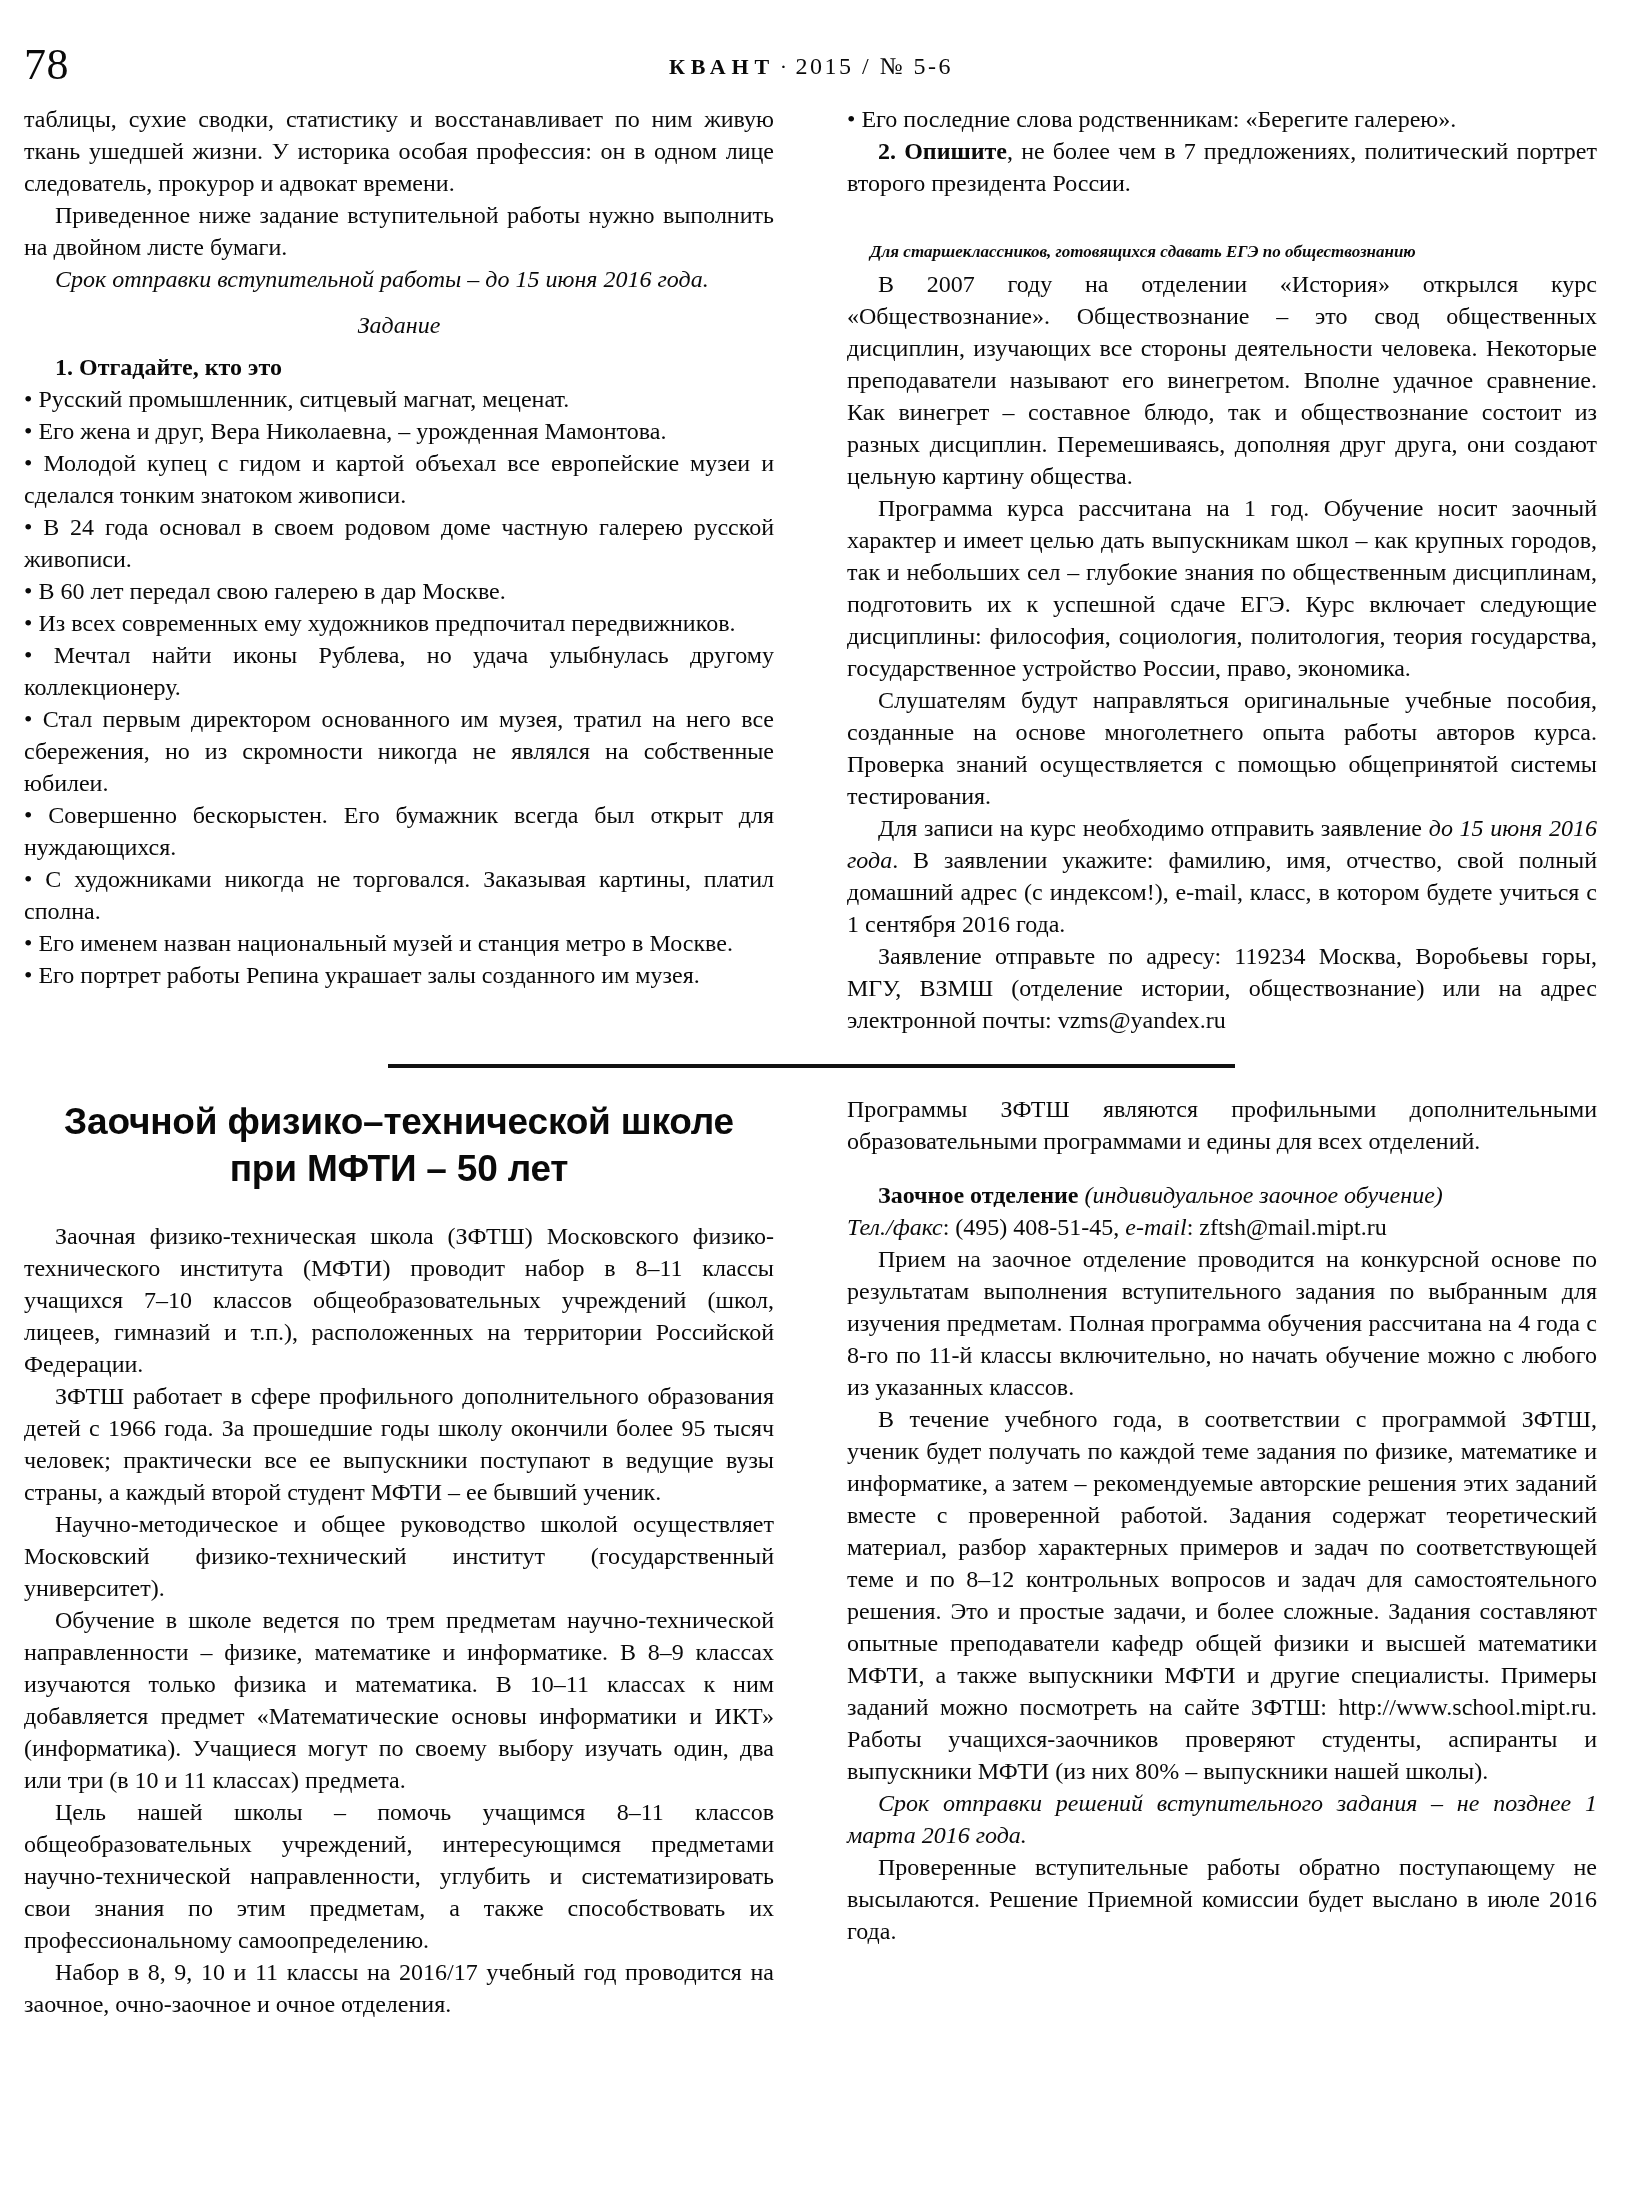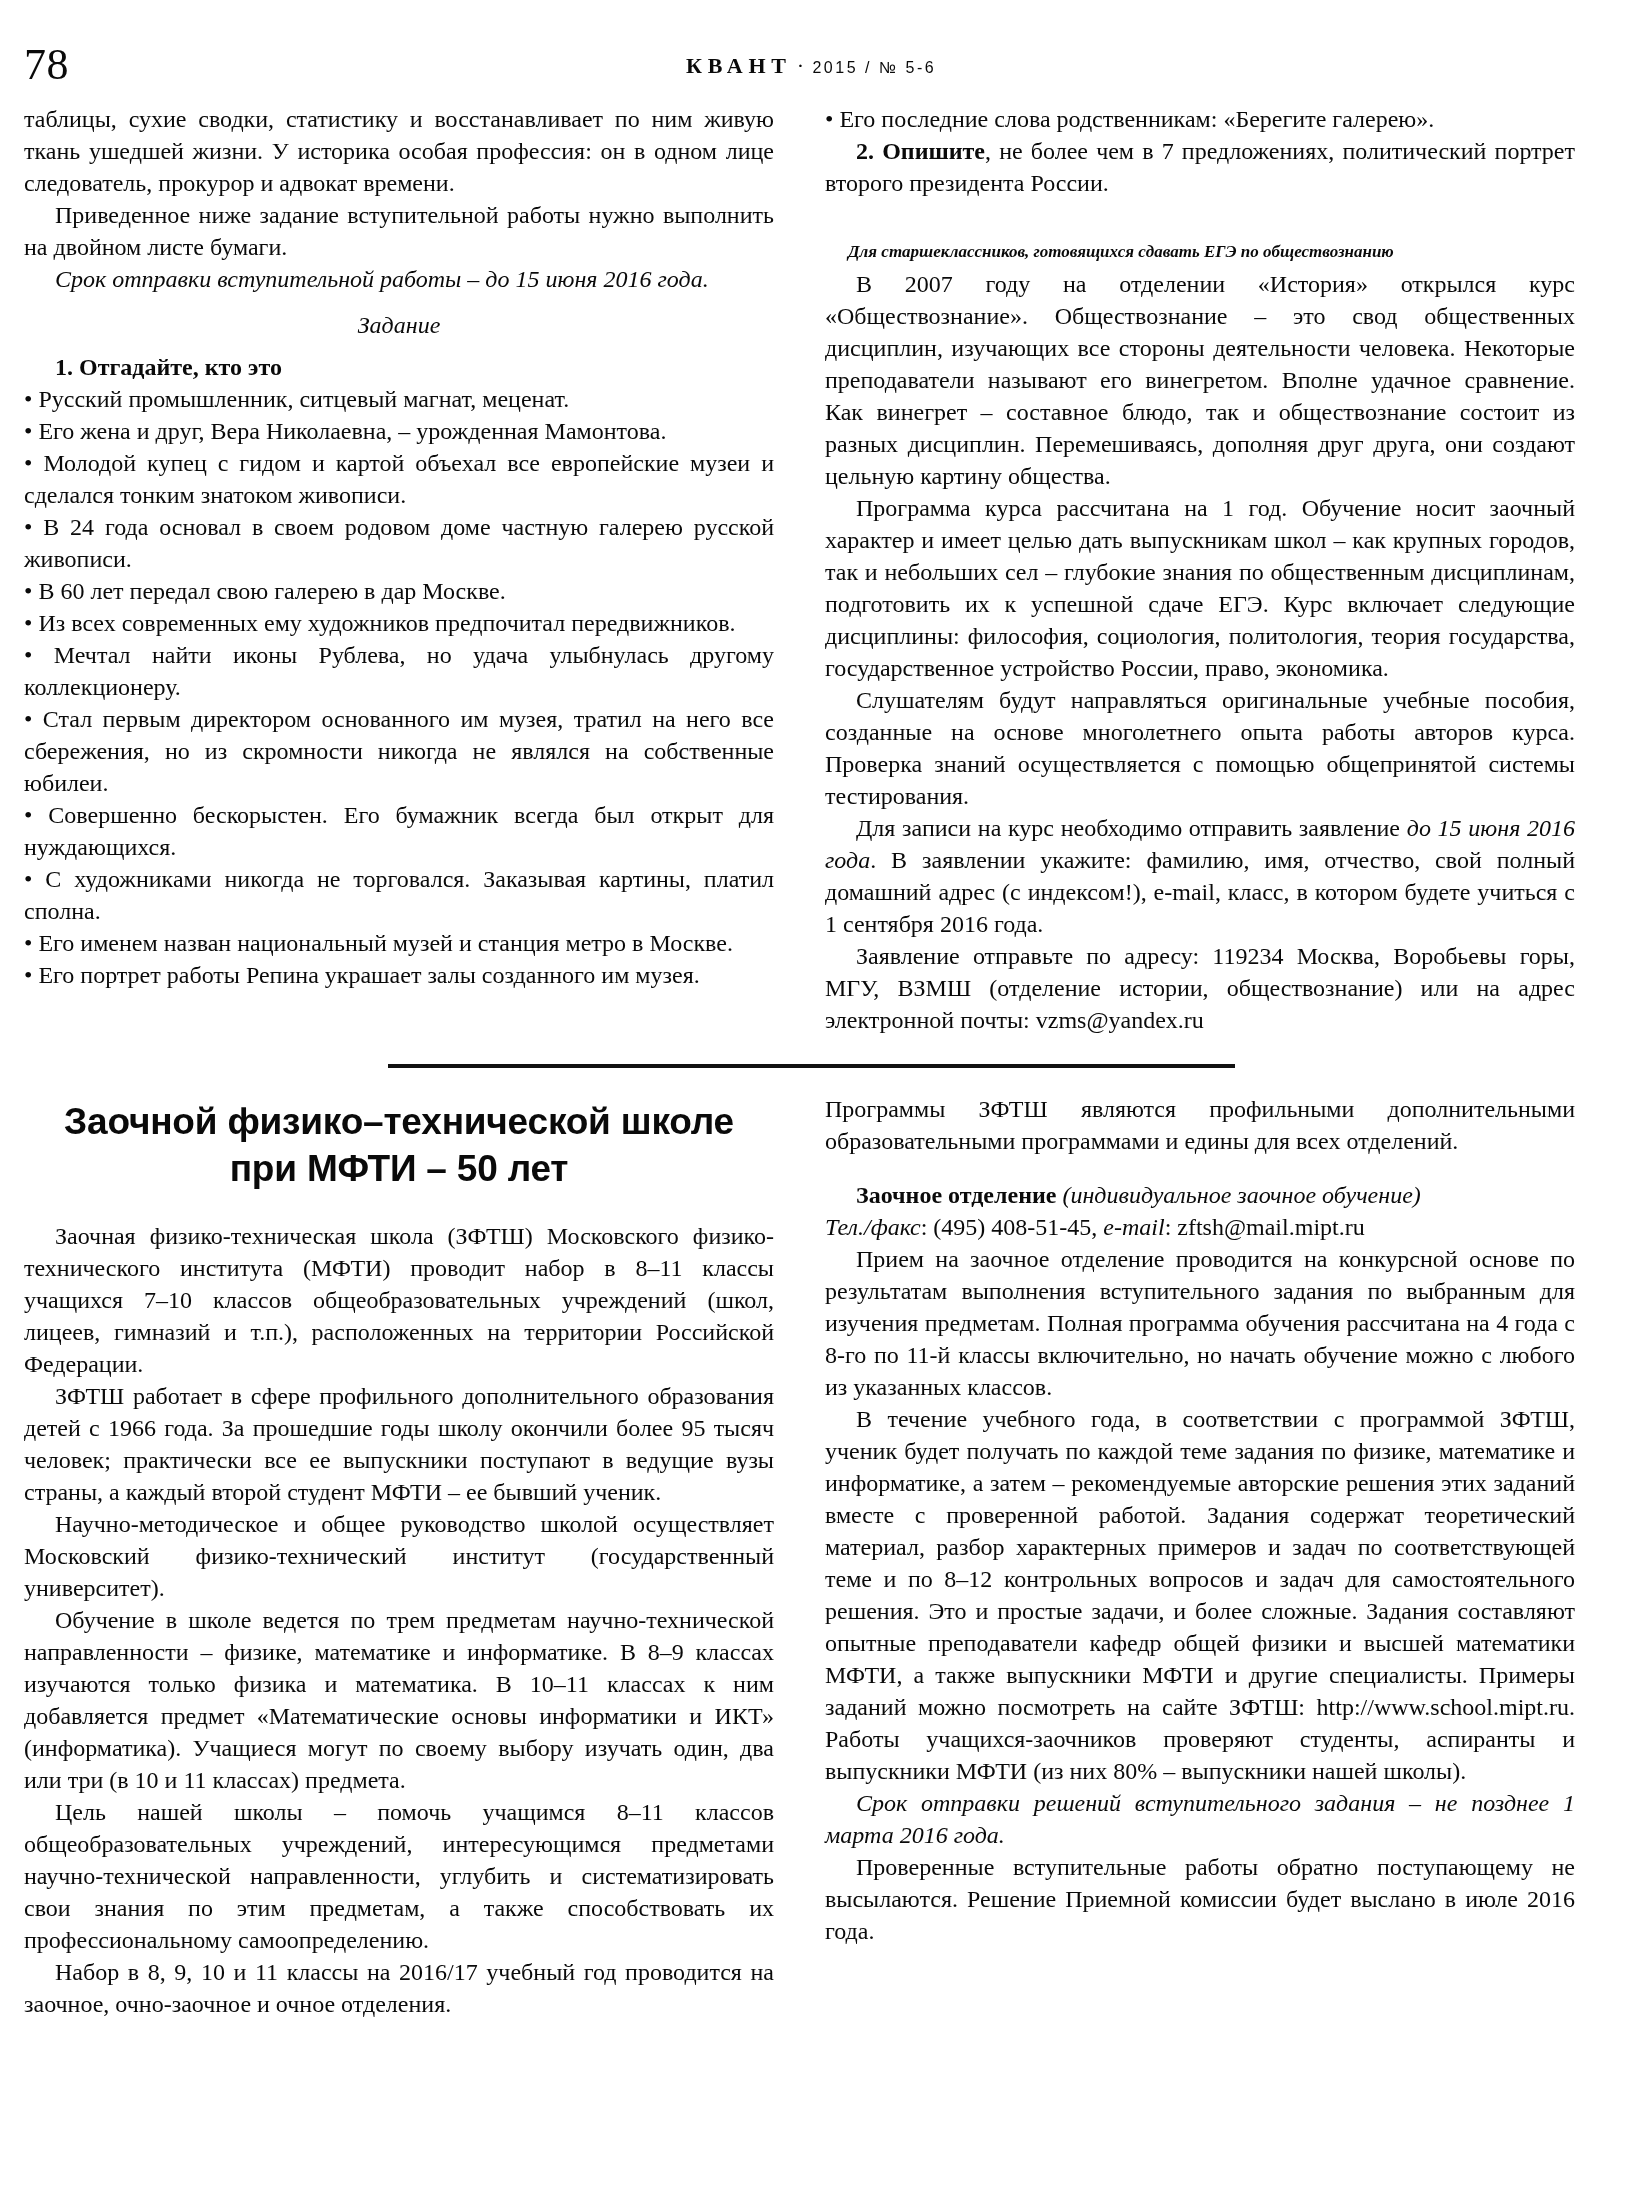--- a/index.html
+++ b/index.html
@@ -45,29 +45,29 @@
     letter-spacing: 0.8px;
   }
   .journal-name {
     font-weight: 700;
     letter-spacing: 5.8px;
     font-size: 22px;
     margin-top: 24px;
   }
   .journal-sep { letter-spacing: 3.3px; padding: 0 5px; }
   .journal-issue {
-    font-family: Liberation Sans, sans-serif;
+    font-family: Liberation Serif, serif;
     letter-spacing: 2.5px;
-    font-size: 16px;
+    font-size: 24px;
   }
 
   
   .columns {
     display: flex;
-    gap: 51px;
+    gap: 73px;
     align-items: flex-start;
     margin-top: 7px;
   }
   .col {
     width: 750px;
     flex: 0 0 750px;
   }
 
   p {
     margin: 0;

